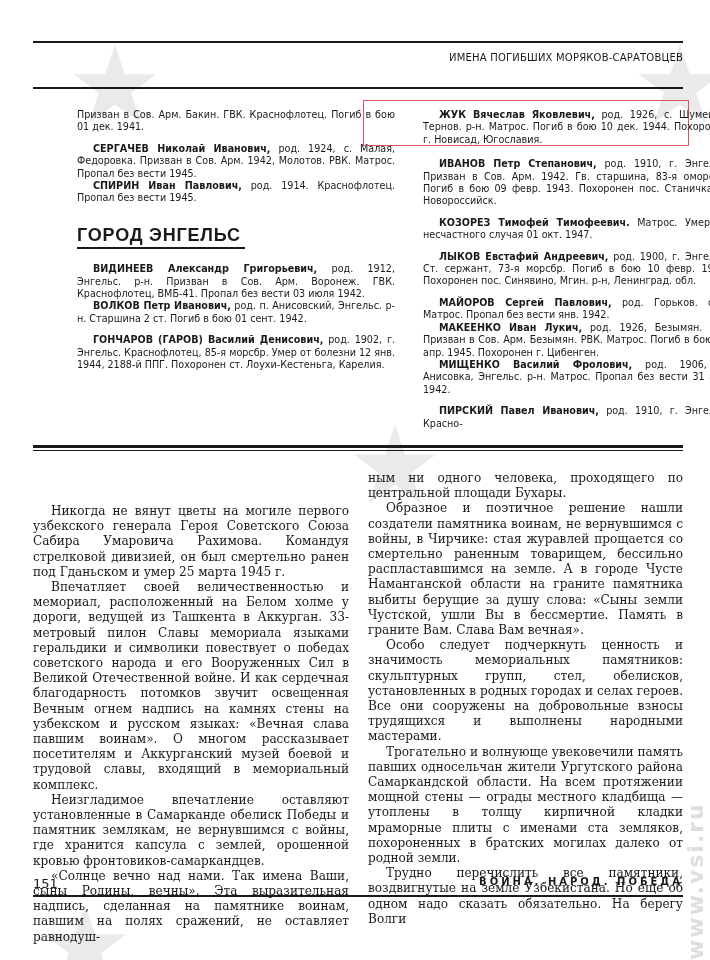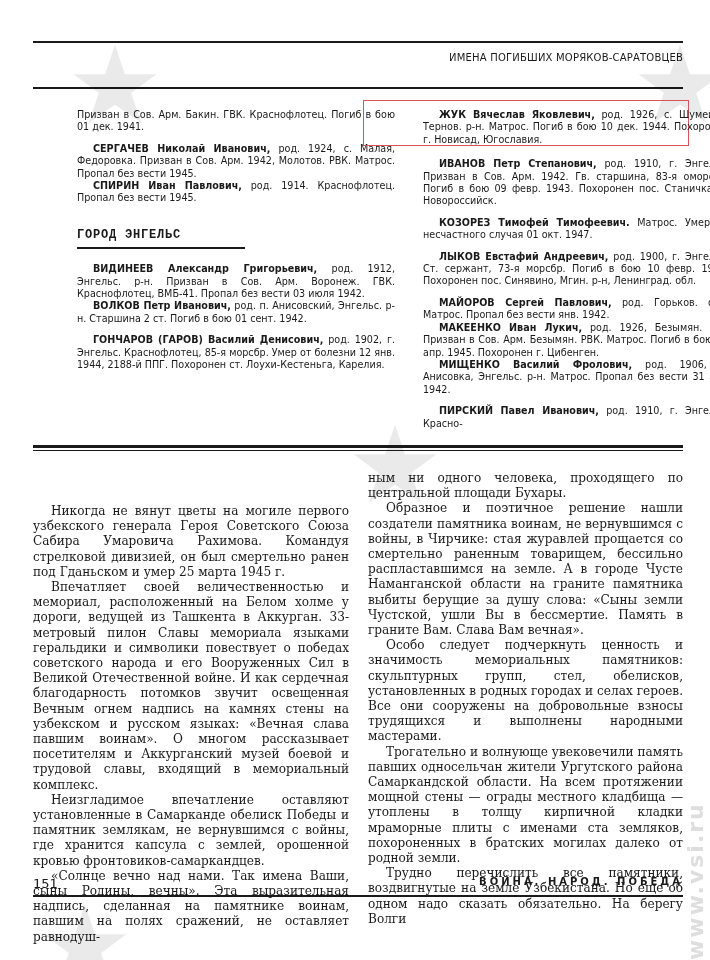--- a/index.html
+++ b/index.html
@@ -13,21 +13,21 @@
     font-family: "DejaVu Sans", sans-serif; font-weight: normal; font-size: 10px; letter-spacing: 0.2px;
   }
   .col { position: absolute; font-family: "DejaVu Sans", sans-serif; font-size: 9.6px; line-height: 12.4px; margin-left: 44px; }
   .col-left { left: 33px; top: 109px; width: 318px; }
   .col-right { left: 379px; top: 109px; width: 306px; }
   .entry { text-align: justify; text-indent: 16px; margin: 0; }
   .entry.noindent { text-indent: 0; }
   .entry.gap { margin-top: 9px; }
   .entry .nm { font-weight: bold; }
   .section-title {
-    font-family: Liberation Mono, monospace; font-weight: bold; font-size: 12px; letter-spacing: 0.8px;
+    font-family: Liberation Sans, sans-serif; font-weight: bold; font-size: 18px; letter-spacing: 0.8px;
     margin-top: 24px; margin-bottom: 0;
   }
   .section-rule { height: 2px; background: #1a1a1a; width: 168px; margin-top: 6px; margin-bottom: 14px; }
   .highlight {
     position: absolute; left: 363px; top: 100px; width: 326px; height: 46px;
     border: 1.5px solid #d9545a; box-sizing: border-box;
   }
   .body-col { position: absolute; font-family: "DejaVu Serif", serif; font-size: 12.1px; line-height: 15.2px; }
   .body-left { left: 33px; top: 504px; width: 316px; }
   .body-right { left: 368px; top: 471px; width: 315px; }

